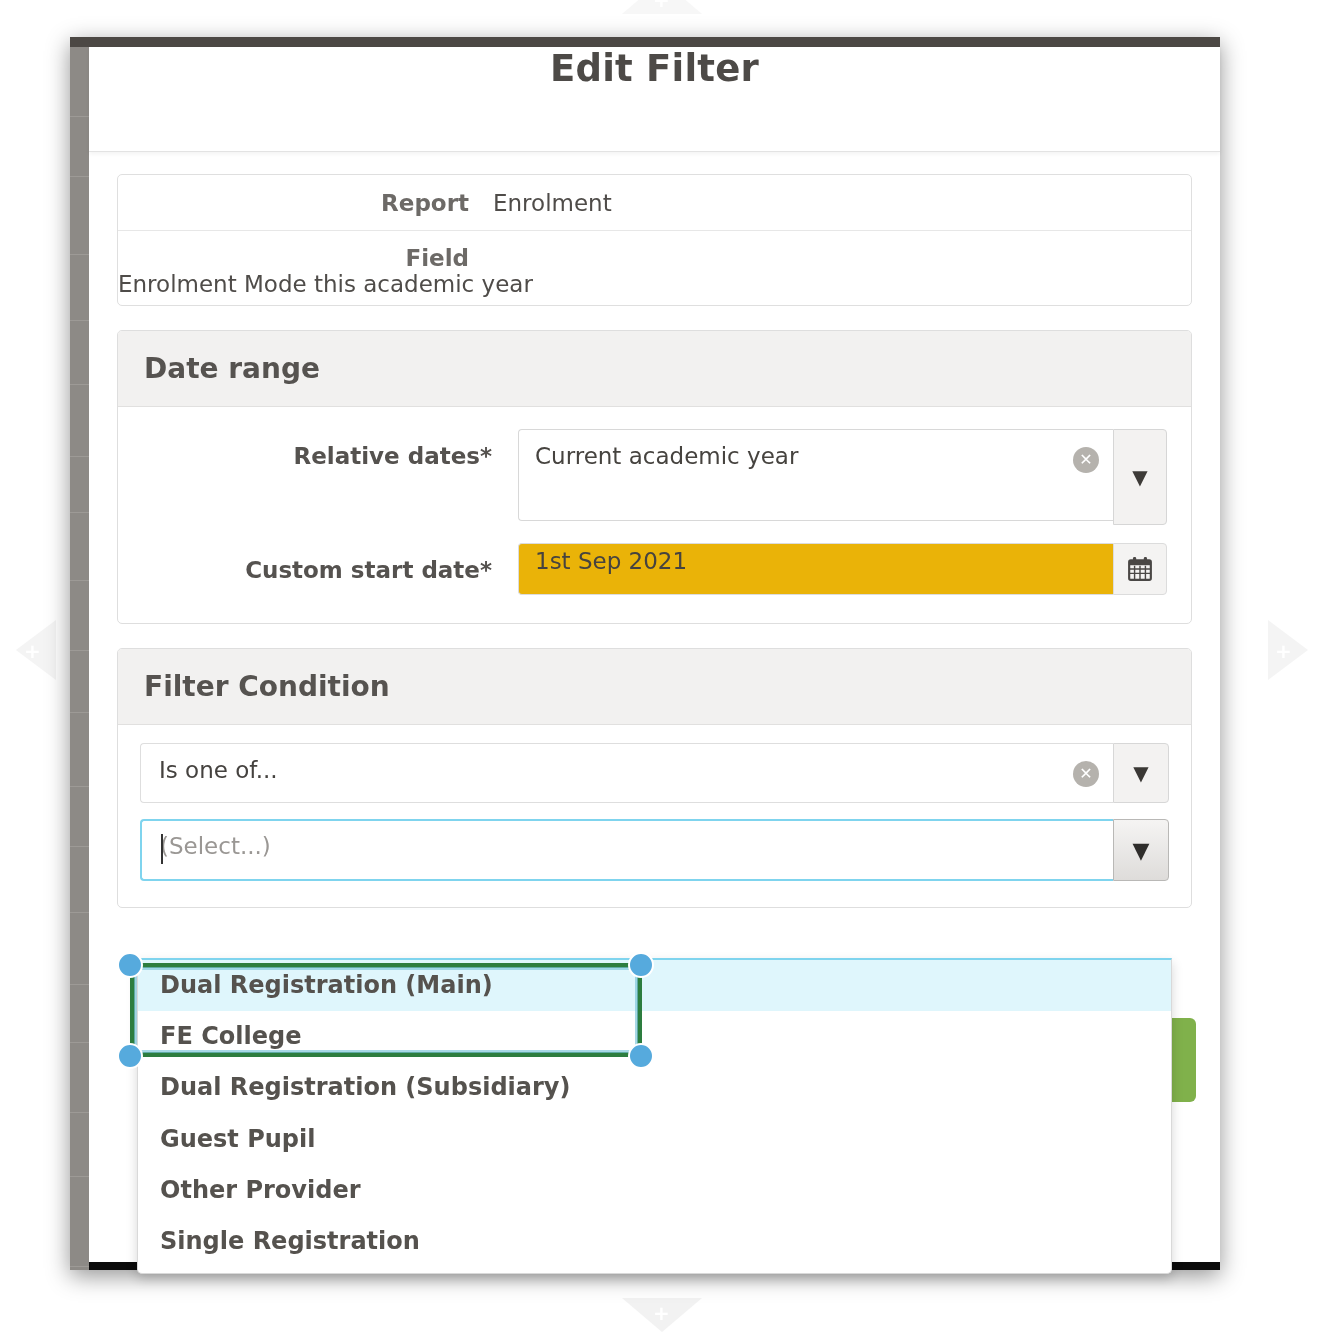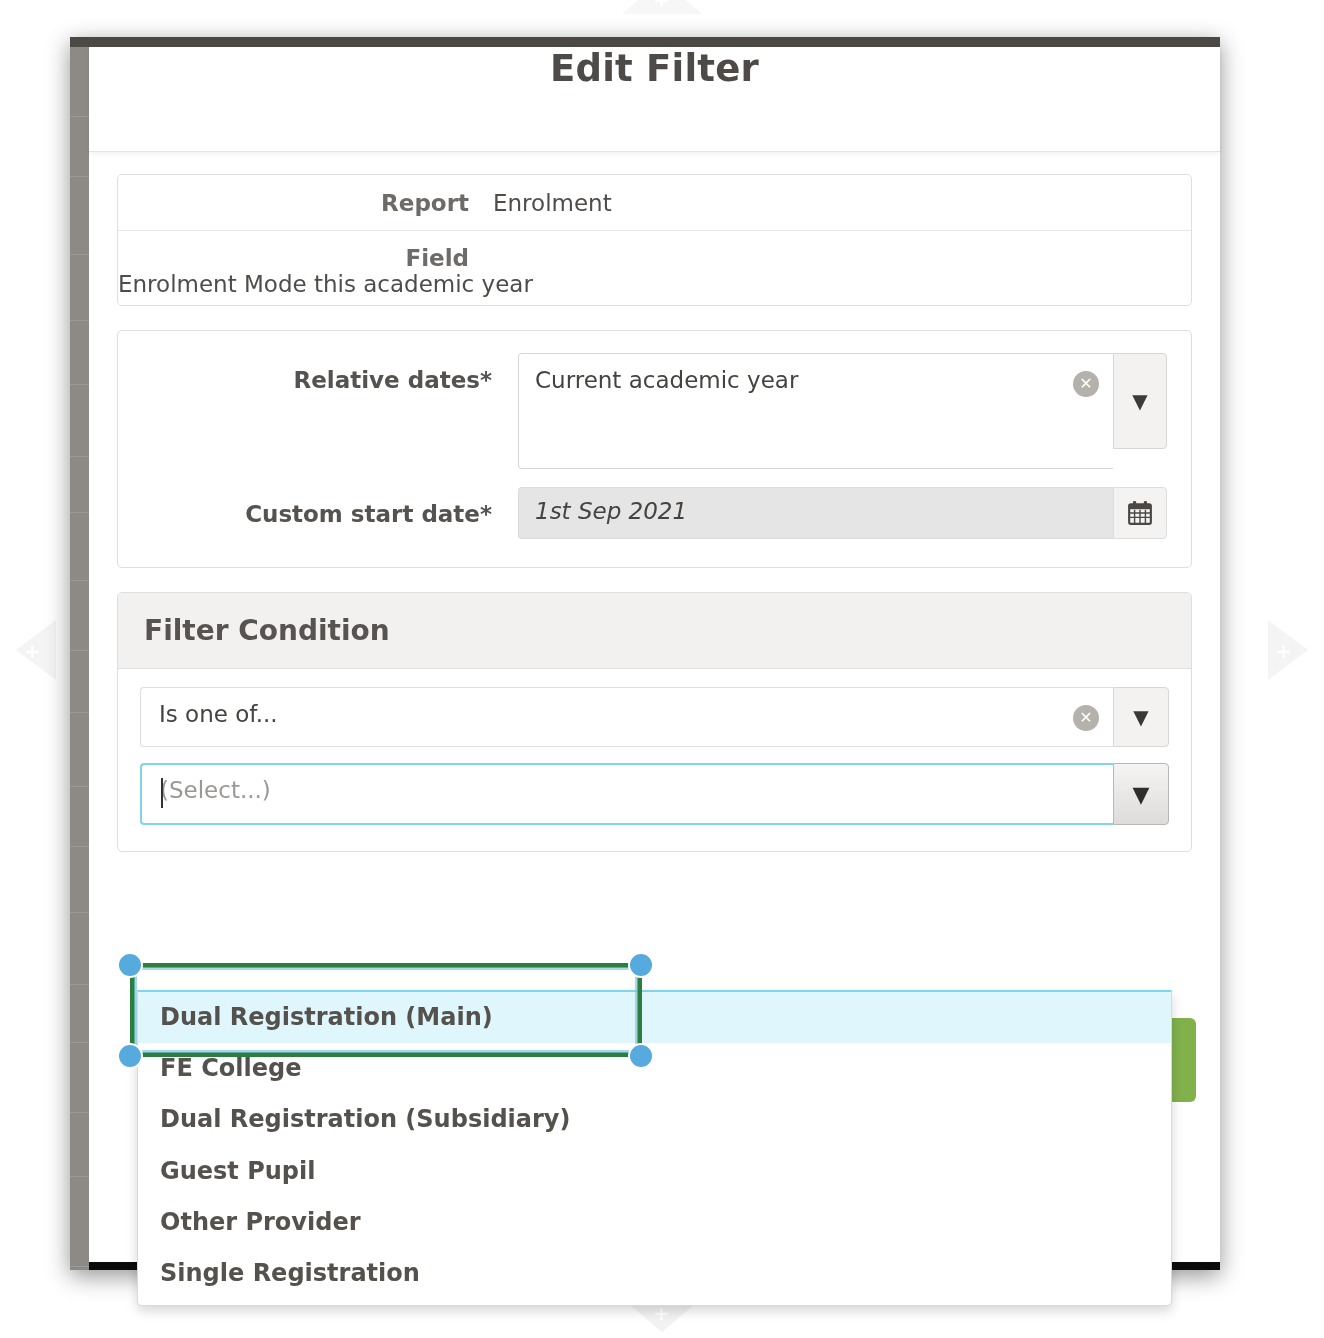--- a/index.html
+++ b/index.html
@@ -195,21 +195,21 @@
     border: 1px solid #d8d8d8;
     border-right: none;
     border-radius: 4px 0 0 4px;
     background: #fff;
     padding: 13px 16px;
     position: relative;
     font-size: 23px;
     color: #46433f;
     min-height: 52px;
   }
-  .ctl-field.tall { height: 116px; }
+  .ctl-field.tall { height: 92px; }
   .ctl-clear {
     position: absolute;
     right: 14px;
     top: 17px;
     width: 26px; height: 26px;
     border-radius: 50%;
     background: #b5b2ad;
     color: #ffffff;
     font-size: 16px;
     font-weight: bold;
@@ -227,26 +227,25 @@
     color: #3d3b38;
     font-size: 20px;
   }
   .ctl-btn.tall { height: 96px; }
 
   .date-field {
     flex: 1;
     border: 1px solid #dcdcdc;
     border-right: none;
     border-radius: 4px 0 0 4px;
-    background: #e5e5e5;
-    padding: 10px 16px;
+    background: #eab308;
+    padding: 4px 16px;
     font-size: 23px;
     color: #46433f;
     min-height: 52px;
-    font-style: italic;
   }
   .date-btn {
     width: 54px;
     border: 1px solid #dcdcdc;
     border-radius: 0 4px 4px 0;
     background: #f4f3f2;
     display: flex;
     align-items: center;
     justify-content: center;
   }
@@ -301,21 +300,21 @@
     border-radius: 0 4px 4px 0;
     background: linear-gradient(#f5f4f3,#dedcda);
     display: flex; align-items: center; justify-content: center;
     font-size: 22px; color: #2f2d2b;
   }
 
   
   .dropdown {
     position: absolute;
     left: 137px;
-    top: 990px;
+    top: 958px;
     width: 1035px;
     background: #ffffff;
     border: 1px solid #d9d9d9;
     border-top: 2px solid #7fd4ee;
     border-radius: 0 0 5px 5px;
     box-shadow: 0 5px 12px rgba(0,0,0,.16);
     z-index: 40;
     padding-bottom: 6px;
   }
   .opt {
@@ -436,20 +435,23 @@
           <div class="info-label">Report</div>
           <div class="info-value">Enrolment</div>
         </div>
         <div class="info-row last">
           <div class="info-label">Field</div>
           <div class="info-value">Enrolment Mode this academic year</div>
         </div>
       </div>
 
       <div class="block">
+        <div class="block-head">
+          <div class="block-head-title">Date range</div>
+        </div>
         <div class="block-body">
 
           <div class="form-row">
             <div class="form-label">Relative dates*</div>
             <div class="ctl">
               <div class="ctl-field tall">
                 <span>Current academic year</span>
                 <span class="ctl-clear">✕</span>
               </div>
               <div class="ctl-btn tall">▼</div>

